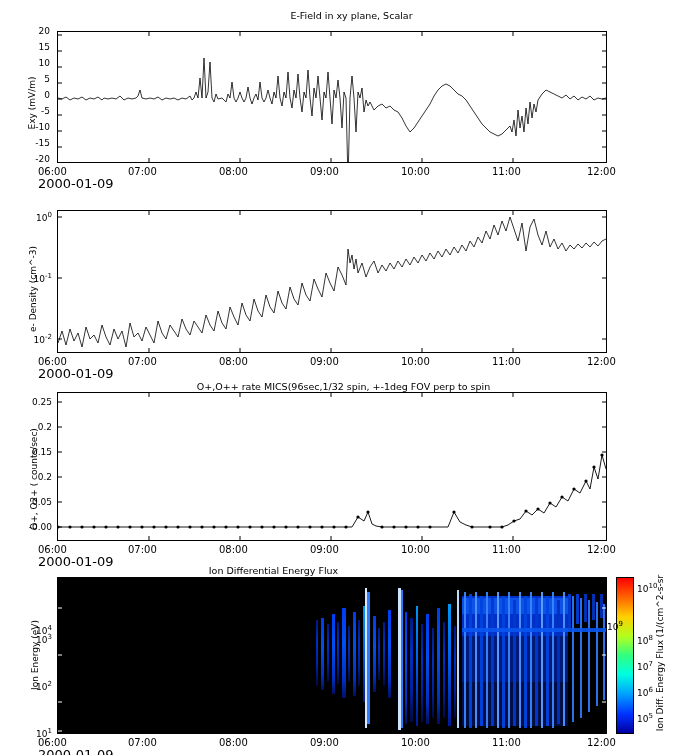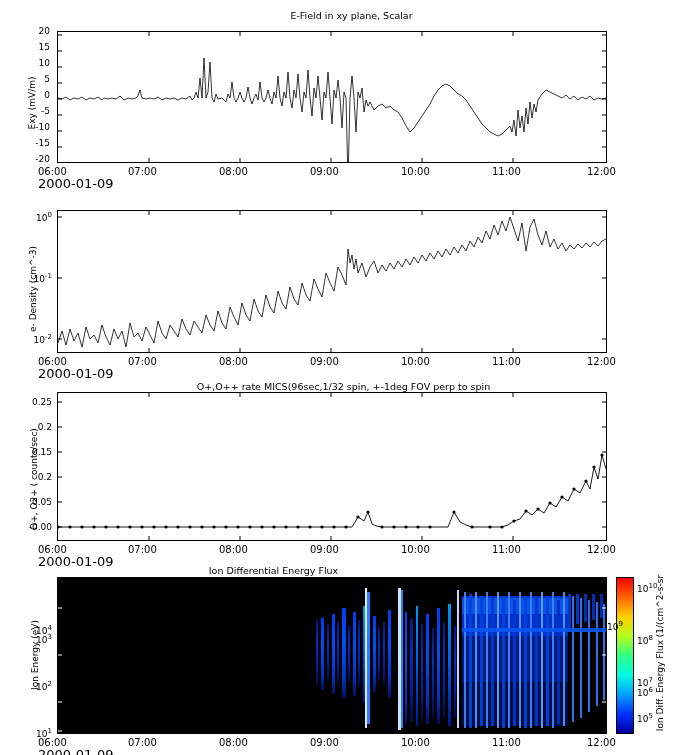--- a/index.html
+++ b/index.html
@@ -393,21 +393,21 @@
             <stop offset="88%" stop-color="#0030ff"></stop>
             <stop offset="100%" stop-color="#0000a0"></stop>
           </linearGradient>
         </defs>
         <rect x="0" y="0" width="16" height="155" fill="url(#cbg)"></rect>
       </svg>
     </div>
     <div class="cbtick" style="left:637px;top:22px;">10<span class="sup">10</span></div>
     <div class="cbtick" style="left:607px;top:48px;margin-top:12px;">10<span class="sup">9</span></div>
     <div class="cbtick" style="left:637px;top:74px;">10<span class="sup">8</span></div>
-    <div class="cbtick" style="left:637px;top:116px;">10<span class="sup">7</span></div>
+    <div class="cbtick" style="left:637px;top:100px;">10<span class="sup">7</span></div>
     <div class="cbtick" style="left:637px;top:126px;text-align:center;">10<span class="sup">6</span></div>
     <div class="cbtick" style="left:637px;top:152px;">10<span class="sup">5</span></div>
 
     <div class="cblabel" style="left:560px;top:88px;width:200px;text-align:center;transform:rotate(-90deg);transform-origin:50% 50%;">Ion Diff. Energy Flux (1/(cm^2-s-sr</div>
 
     <div class="xtick" style="left:38px;top:177px;width:40px;">06:00</div>
     <div class="xtick" style="left:128px;top:177px;width:40px;">07:00</div>
     <div class="xtick" style="left:219px;top:177px;width:40px;">08:00</div>
     <div class="xtick" style="left:310px;top:177px;width:40px;">09:00</div>
     <div class="xtick" style="left:401px;top:177px;width:40px;">10:00</div>

